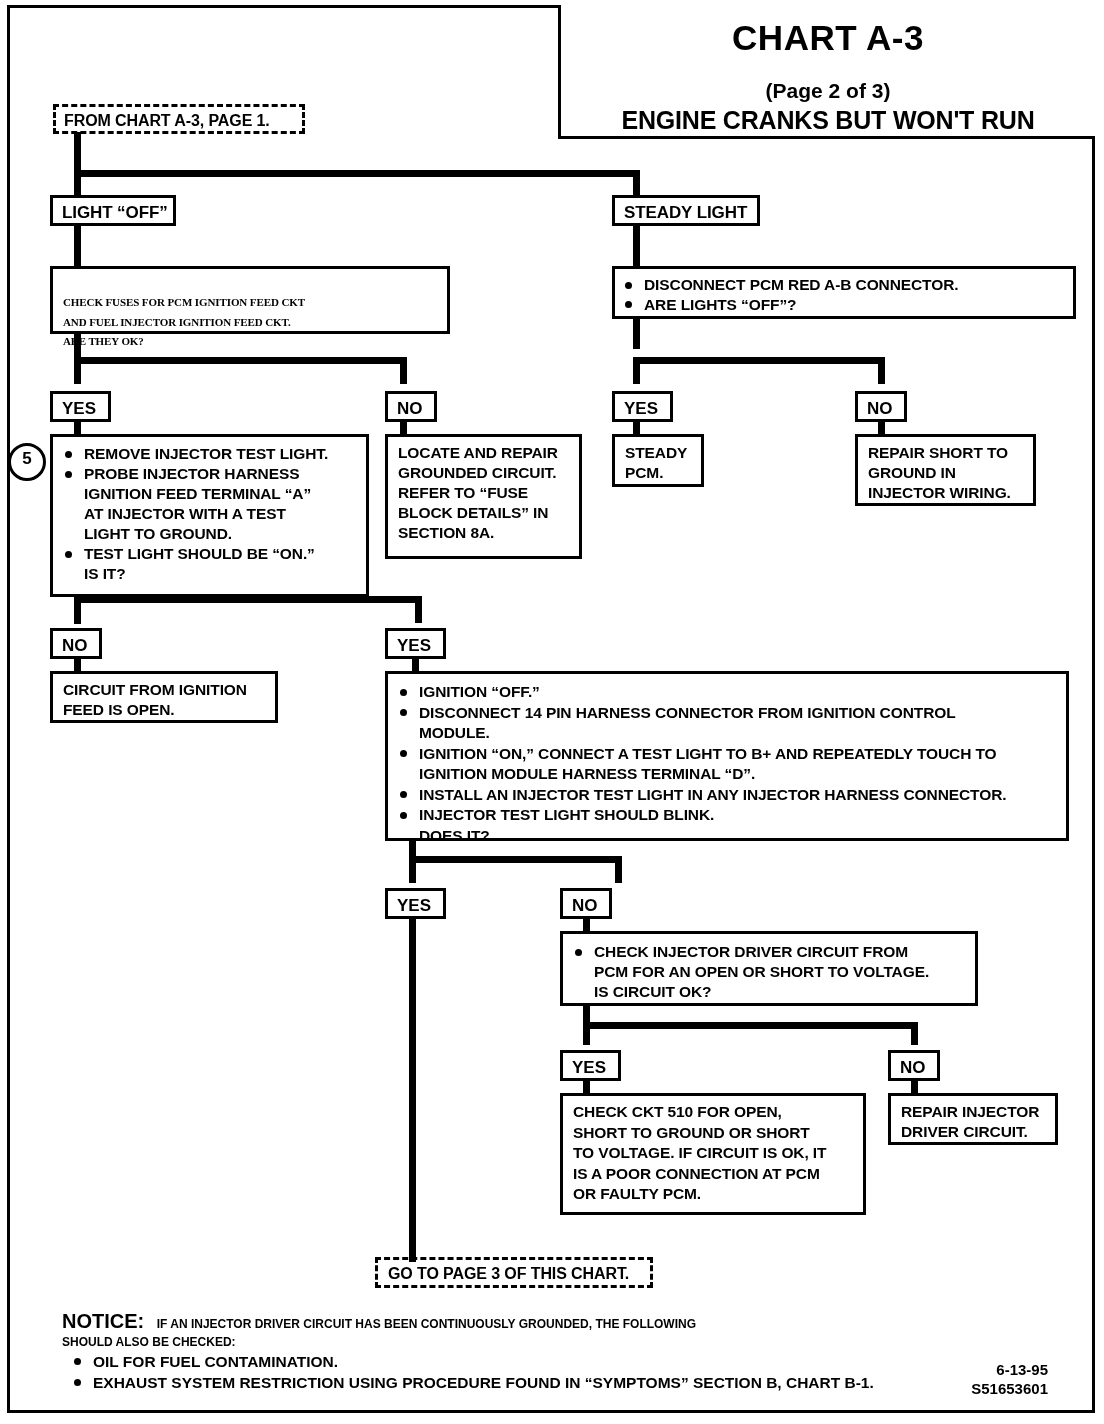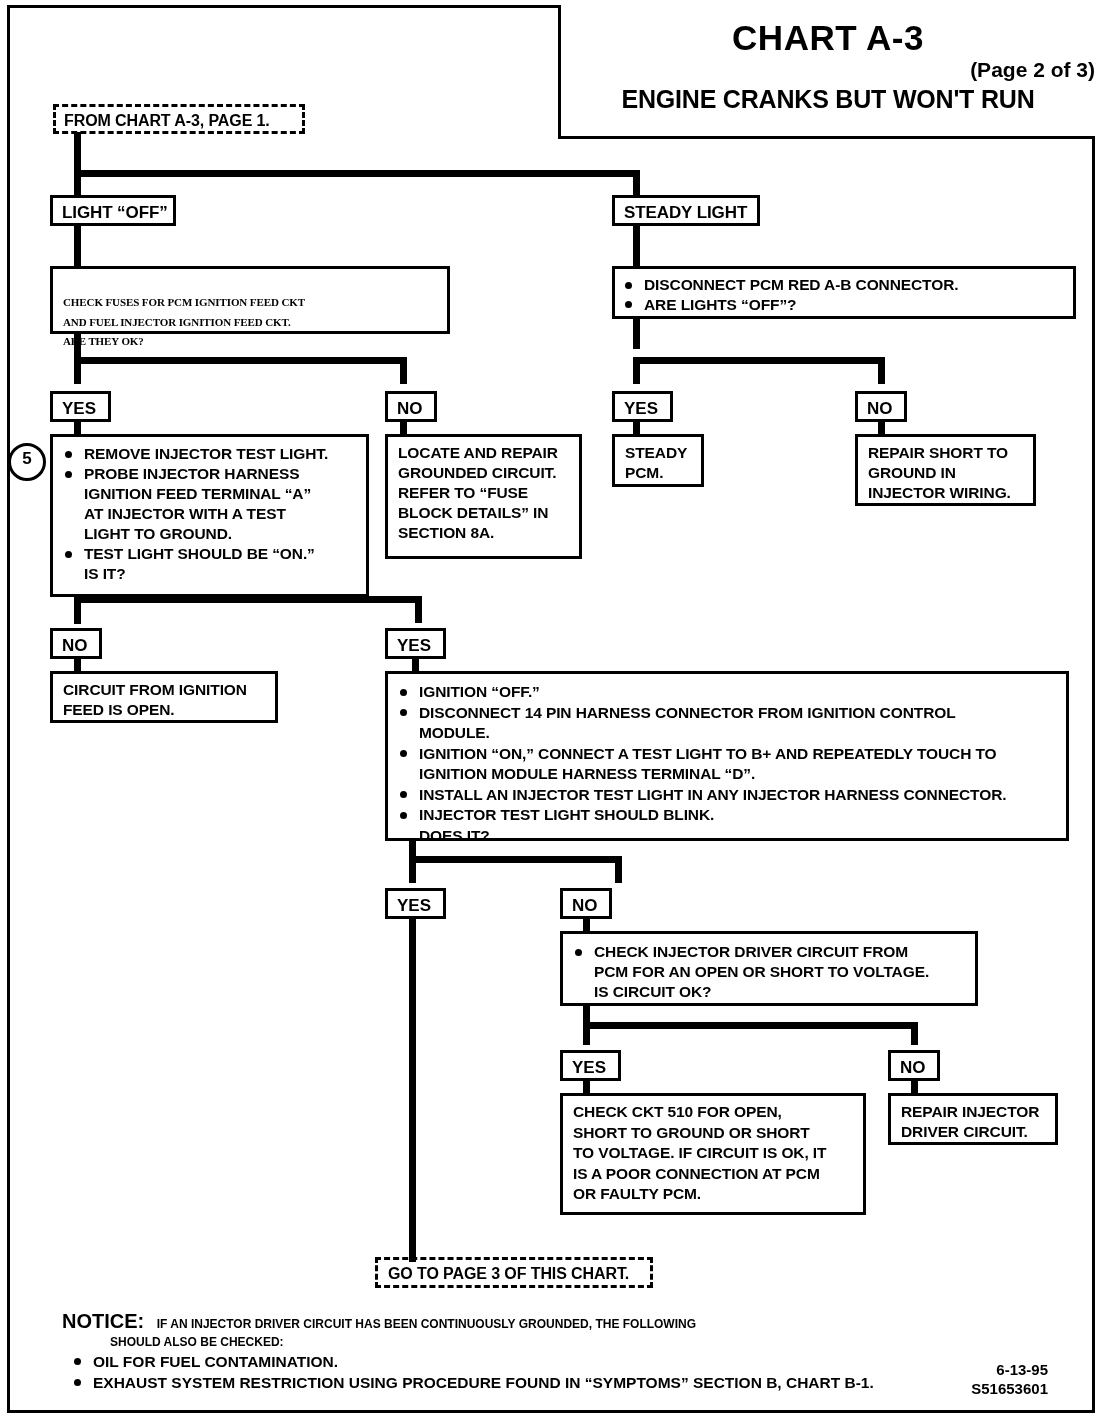--- a/index.html
+++ b/index.html
@@ -53,21 +53,21 @@
   .header{
     position:absolute;
     box-sizing:border-box;
     border:3px solid #000;
     border-top:none;border-right:none;
     background:#fff;
     text-align:center;
     color:#000;
   }
   .h-title{font-size:35px;font-weight:bold;letter-spacing:0.5px;margin-top:13px;}
-  .h-page{font-size:21px;font-weight:bold;text-align:right;}
+  .h-page{font-size:21px;font-weight:bold;margin-top:21px;}
   .h-sub{font-size:25px;font-weight:bold;letter-spacing:-0.2px;margin-top:3px;}
 
   
   .txt{
     position:absolute;
     font-weight:bold;
     color:#000;
     white-space:pre-line;
   }
 
@@ -323,21 +323,21 @@
 
   <div class="box dashed" style="left:375px;top:1257px;width:278px;height:31px;">
     <div class="txt" style="left:10px;top:5px;font-size:16px;">GO TO PAGE 3 OF THIS CHART.</div>
   </div>
 
   <div class="notice" style="left:62px;top:1310px;width:900px;">
     <div style="display:block;">
       <span class="nhead">NOTICE:</span>
       <span class="nbody" style="margin-left:8px;">IF AN INJECTOR DRIVER CIRCUIT HAS BEEN CONTINUOUSLY GROUNDED, THE FOLLOWING</span>
     </div>
-    <div class="nbody" style="margin-top:2px;margin-left:48px;">SHOULD ALSO BE CHECKED:</div>
+    <div class="nbody" style="margin-top:2px;">SHOULD ALSO BE CHECKED:</div>
     <ul class="bl" style="margin:2px 0 0 6px;">
       <li>
           <span class="cont">OIL FOR FUEL CONTAMINATION.</span>
         </li>
       <li>
           <span class="cont">EXHAUST SYSTEM RESTRICTION USING PROCEDURE FOUND IN “SYMPTOMS” SECTION B, CHART  B-1.</span>
         </li>
     </ul>
   </div>
 

